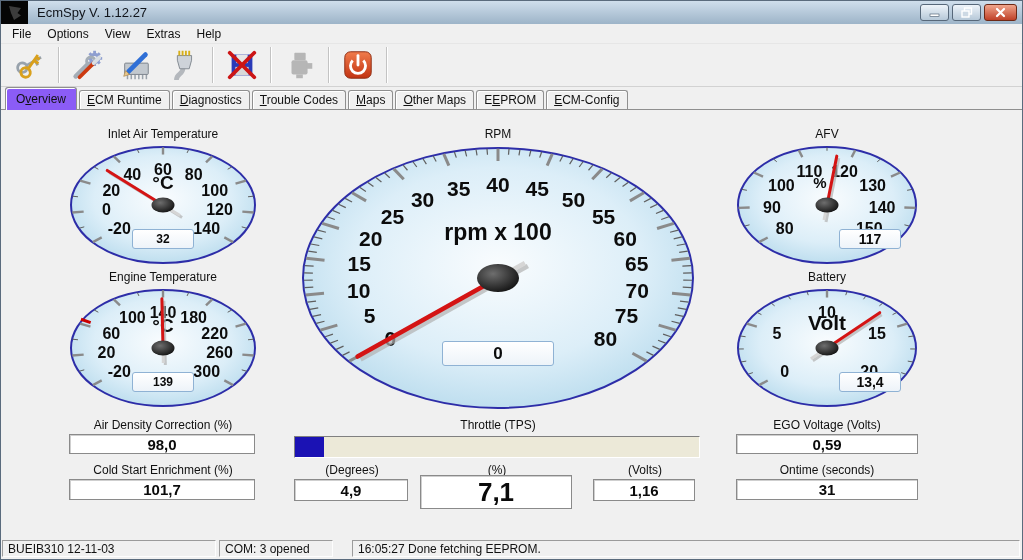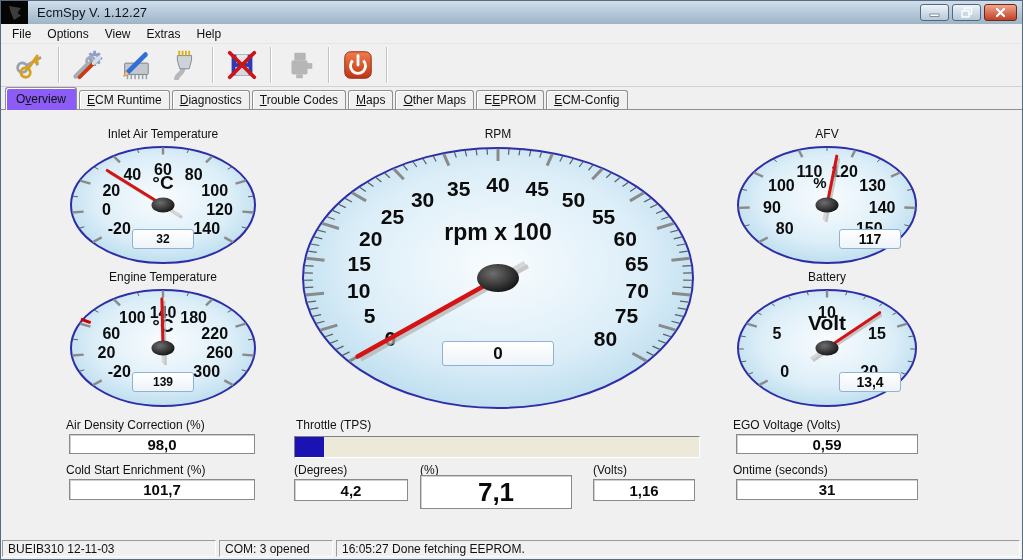--- a/index.html
+++ b/index.html
@@ -39,21 +39,21 @@
   .gvalue{position:absolute;border:1px solid #8fb2d4;border-radius:3px;background:linear-gradient(#ffffff,#edf3f9);display:flex;align-items:center;justify-content:center;font-weight:bold;color:#0a0a0a;}
   #g-inlet{left:65px;top:17px;width:194px;}
   #g-engine{left:65px;top:160px;width:194px;}
   #g-rpm{left:298px;top:17px;width:398px;}
   #g-afv{left:732px;top:17px;width:188px;}
   #g-battery{left:732px;top:160px;width:188px;}
   #g-inlet .gvalue,#g-engine .gvalue{left:66px;top:102px;width:62px;height:20px;font-size:12px;}
   #g-afv .gvalue,#g-battery .gvalue{left:63px;top:102px;width:62px;height:20px;font-size:14px;margin-left:43px;}
   #g-rpm .gvalue{left:143px;top:214px;width:112px;height:25px;font-size:17px;}
 
-  .rlabel{position:absolute;font-size:12px;color:#111;}
+  .rlabel{position:absolute;font-size:12px;text-align:center;color:#111;}
   .rbox{position:absolute;background:#fff;border:1px solid #8a8a8a;box-shadow:inset 1px 1px 0 #cfcfcf;display:flex;align-items:center;justify-content:center;font-weight:bold;font-size:15px;color:#0a0a0a;}
   #lab-air{left:65px;top:308px;width:194px;}
   #box-air{left:68px;top:324px;width:186px;height:20px;}
   #lab-cold{left:65px;top:353px;width:194px;}
   #box-cold{left:68px;top:369px;width:186px;height:21px;}
   #lab-thr{left:295px;top:308px;width:404px;}
   #bar-thr{position:absolute;left:293px;top:326px;width:406px;height:22px;background:#ece9d8;border-top:1px solid #808080;border-left:1px solid #808080;border-bottom:1px solid #ffffff;border-right:1px solid #ffffff;}
   .tfill{height:100%;}
   #lab-deg{left:293px;top:353px;width:116px;}
   #box-deg{left:293px;top:369px;width:114px;height:22px;}
@@ -62,21 +62,21 @@
   #lab-vlt{left:592px;top:353px;width:104px;}
   #box-vlt{left:592px;top:369px;width:102px;height:22px;}
   #lab-ego{left:732px;top:308px;width:188px;}
   #box-ego{left:735px;top:324px;width:182px;height:20px;}
   #lab-ont{left:732px;top:353px;width:188px;}
   #box-ont{left:735px;top:369px;width:182px;height:21px;}
 
   
   .statusbar{position:absolute;left:0;right:0;bottom:0;height:20px;background:#f0f0f0;display:flex;gap:3px;padding:1px 2px 2px 1px;}
   .spanel{border:1px solid;border-color:#9b9b9b #fdfdfd #fdfdfd #9b9b9b;font-size:12px;display:flex;align-items:center;padding-left:5px;color:#111;white-space:nowrap;overflow:hidden;}
-  #sp0{width:214px;}#sp1{width:114px;}#sp2{flex:1;}
+  #sp0{width:214px;}#sp1{width:114px;}#sp2{flex:1;margin-left:16px;}
 </style>
 </head>
 <body>
 
 <div class="window">
 
   <div class="titlebar">
     <div class="appicon">
       <svg width="18" height="18" viewBox="0 0 18 18">
           <path d="M3 2 L15 4 L11.5 9 L15 11.5 L8 16 L5 9 Z" fill="#3c3c3c"></path>
@@ -530,21 +530,21 @@
     <div class="rlabel" id="lab-air">Air Density Correction (%)</div>
     <div class="rbox" id="box-air">98,0</div>
     <div class="rlabel" id="lab-cold">Cold Start Enrichment (%)</div>
     <div class="rbox" id="box-cold">101,7</div>
 
     <div class="rlabel" id="lab-thr">Throttle (TPS)</div>
     <div id="bar-thr">
       <div class="tfill" style="width: 7.1%; background: rgb(27, 18, 180);"></div>
     </div>
     <div class="rlabel" id="lab-deg">(Degrees)</div>
-    <div class="rbox" id="box-deg">4,2</div>
+    <div class="rbox" id="box-deg">4,9</div>
     <div class="rlabel" id="lab-pct">(%)</div>
     <div class="rbox" id="box-pct">7,1</div>
     <div class="rlabel" id="lab-vlt">(Volts)</div>
     <div class="rbox" id="box-vlt">1,16</div>
 
     <div class="rlabel" id="lab-ego">EGO Voltage (Volts)</div>
     <div class="rbox" id="box-ego">0,59</div>
     <div class="rlabel" id="lab-ont">Ontime (seconds)</div>
     <div class="rbox" id="box-ont">31</div>
   </div>

